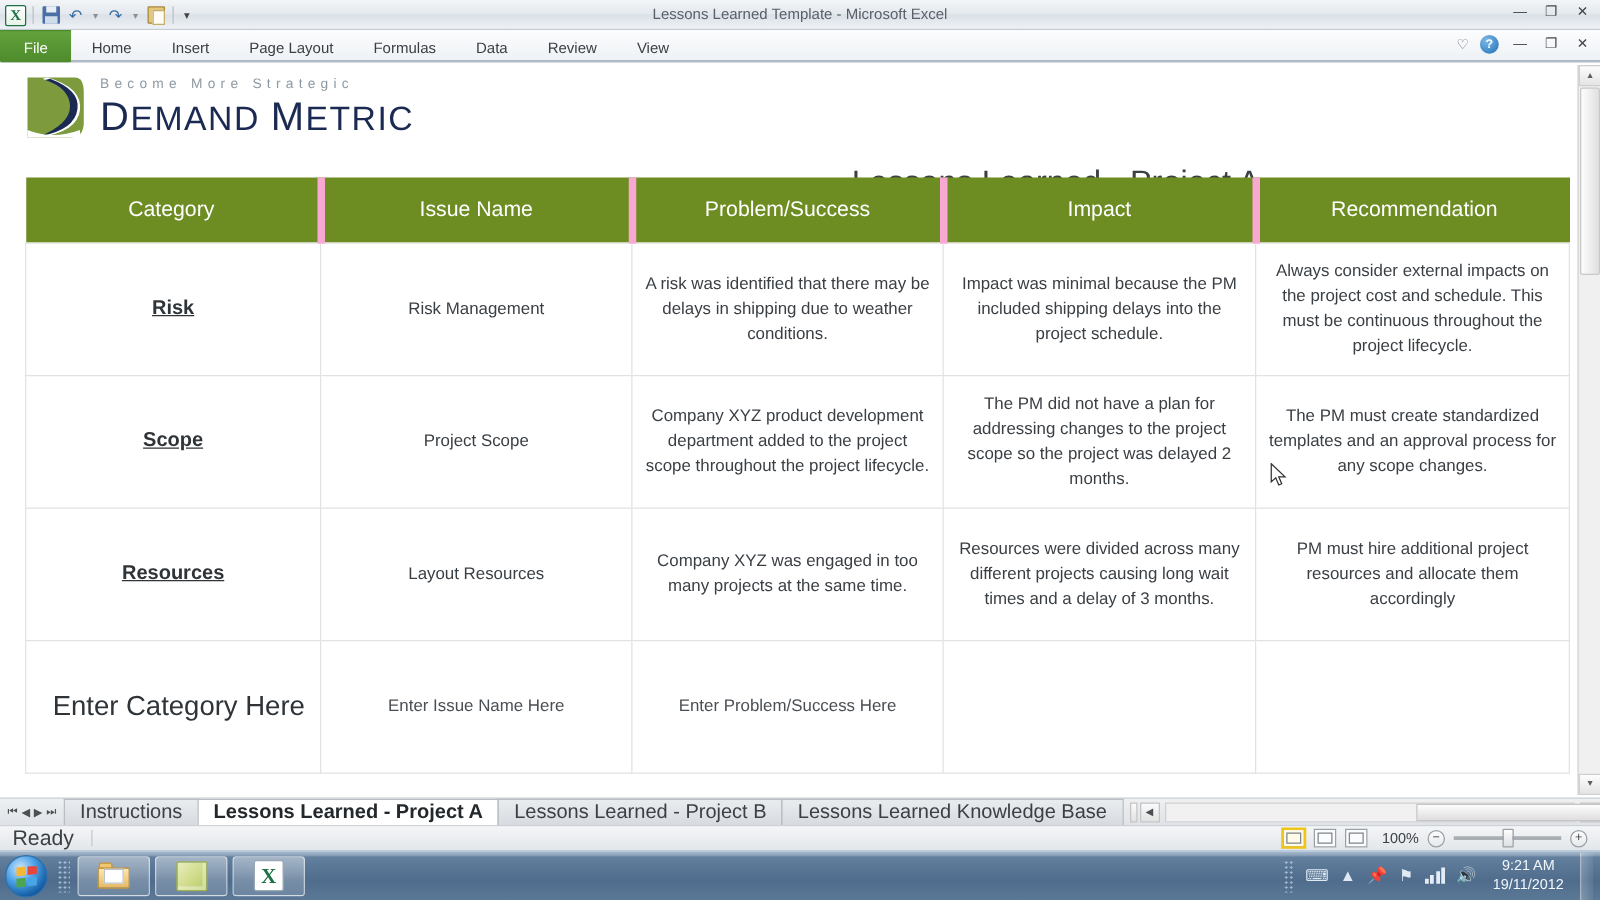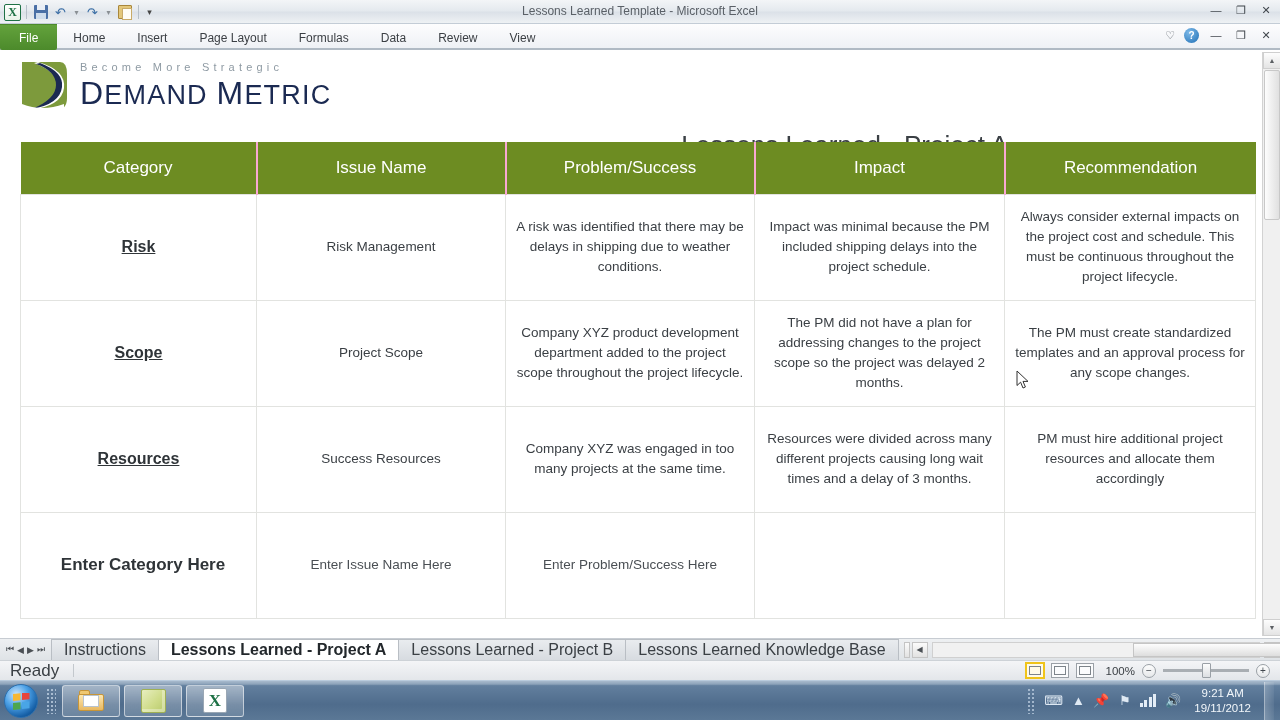--- a/index.html
+++ b/index.html
@@ -88,29 +88,29 @@
 
   .doc-title {
     position: absolute; top: 78px; right: 28px;
     font-size: 26px; color: #3b4045; font-weight: 400;
   }
 
   
   .tbl { position: absolute; top: 90px; left: 20px; width: 1235px; border-collapse: collapse; table-layout: fixed; }
   .tbl th {
     background: #6d8c22; color: #ffffff; font-weight: 400; font-size: 17px;
-    height: 52px; border-right: 2px solid #f9a8d4; vertical-align: middle; text-align: center;
+    height: 52px; border-right: 6px solid #f9a8d4; vertical-align: middle; text-align: center;
   }
   .tbl th:last-child { border-right: none; }
   .tbl td {
     border: 1px solid #e2e3e0; font-size: 13.5px; color: #3a3f44;
     text-align: center; vertical-align: middle; padding: 8px 10px; line-height: 20px;
   }
   .tbl td.cat { font-size: 16px; font-weight: bold; color: #2f3438; text-decoration: underline; }
-  .tbl td.cat-ph { font-size: 17px; font-weight: bold; color: #2f3438; padding-left: 19px; }
+  .tbl td.cat-ph { font-size: 22px; font-weight: normal; color: #2f3438; padding-left: 19px; }
   .tbl tr.r1 td, .tbl tr.r2 td, .tbl tr.r3 td { height: 106px; }
   .tbl tr.r4 td { height: 106px; }
   .tbl td.ph { font-size: 13.5px; color: #4a4f54; }
 
   
   .vscroll {
     position: absolute; top: 52px; right: 0; width: 18px; height: 584px;
     background: #f0f0f0; border-left: 1px solid #d2d2d2;
   }
   .vs-btn { width: 18px; height: 17px; background: linear-gradient(to bottom,#fdfdfd,#e4e4e4); border:1px solid #cfcfcf; font-size:7px; text-align:center; color:#5c6064; line-height:15px; }
@@ -321,21 +321,21 @@
           </tr>
           <tr class="r2">
             <td class="cat">Scope</td>
             <td>Project Scope</td>
             <td>Company XYZ product development department added to the project scope throughout the project lifecycle.</td>
             <td>The PM did not have a plan for addressing changes to the project scope so the project was delayed 2 months.</td>
             <td>The PM must create standardized templates and an approval process for any scope changes.</td>
           </tr>
           <tr class="r3">
             <td class="cat">Resources</td>
-            <td>Success Resources</td>
+            <td>Layout Resources</td>
             <td>Company XYZ was engaged in too many projects at the same time.</td>
             <td>Resources were divided across many different projects causing long wait times and a delay of 3 months.</td>
             <td>PM must hire additional project resources and allocate them accordingly</td>
           </tr>
           <tr class="r4">
             <td class="cat-ph">Enter Category Here</td>
             <td class="ph">Enter Issue Name Here</td>
             <td class="ph">Enter Problem/Success Here</td>
             <td class="ph"></td>
             <td class="ph"></td>

